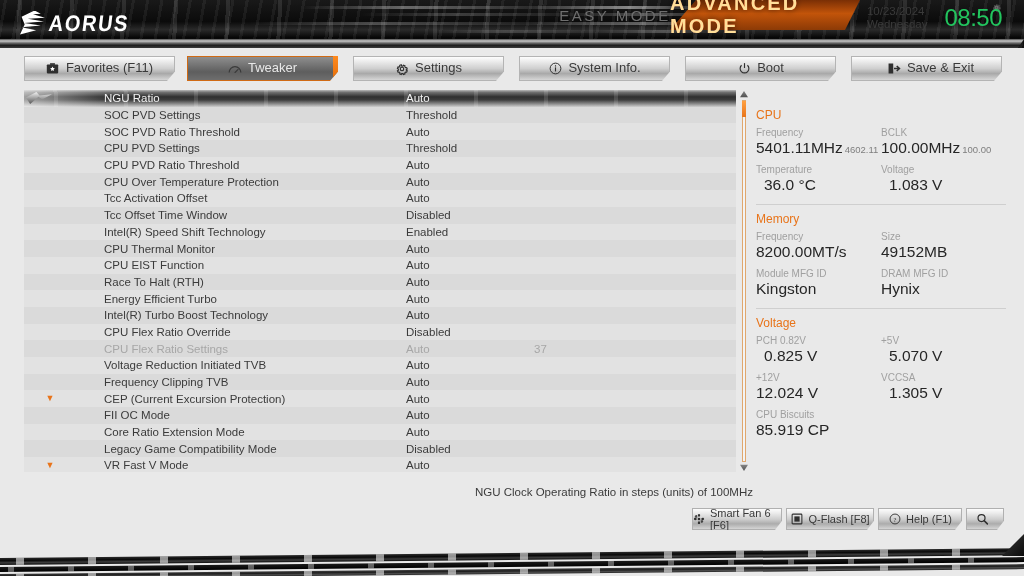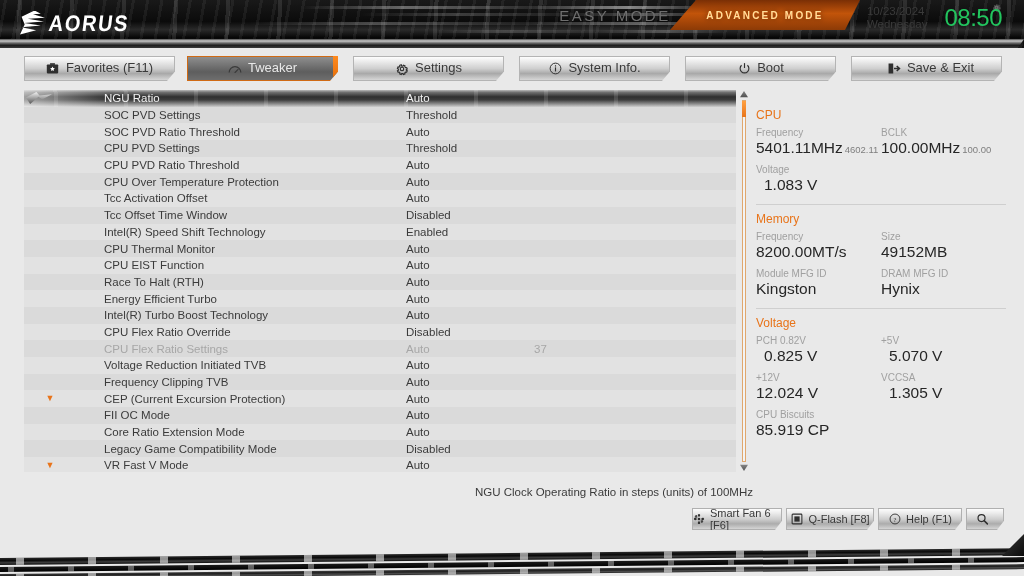--- a/index.html
+++ b/index.html
@@ -61,21 +61,21 @@
     color: #6e6e6e; font-size: 15px; letter-spacing: 2.5px;
     display: flex; align-items: center; justify-content: center;
   }
   .mode-adv-wrap {
     position: absolute; left: 670px; top: 0px; width: 190px; height: 30px;
     background: linear-gradient(180deg,#7a2f05 0%, #c2540a 45%, #8c3a06 100%);
     clip-path: polygon(26px 0, 190px 0, 175px 100%, 0 100%);
   }
   .mode-adv {
     position: absolute; left: 670px; top: 0px; width: 190px; height: 30px;
-    color: #ff7a18; font-size: 10px; letter-spacing: 2.2px; font-weight: bold;
+    color: #ff7a18; font-size: 20px; letter-spacing: 2.2px; font-weight: bold;
     display: flex; align-items: center; justify-content: center;
     text-shadow: 0 0 6px rgba(0,0,0,.6);
   }
   .mode-adv span { filter: brightness(1.25); color:#ffb27a; }
 
   .datetime {
     position: absolute; right: 22px; top: 5px;
     display: flex; align-items: flex-end; gap: 5px; color: #2b2b2b;
   }
   .dt-left { text-align: left; line-height: 1.12; }
@@ -440,20 +440,24 @@
           <div class="plabel">Frequency</div>
           <div class="pvalue">
             <span>5401.11MHz</span><span class="sub">4602.11</span>
           </div>
         </div>
         <div class="pcell">
           <div class="plabel">BCLK</div>
           <div class="pvalue">
             <span>100.00MHz</span><span class="sub">100.00</span>
           </div>
+        </div>
+        <div class="pcell">
+          <div class="plabel">Temperature</div>
+          <div class="pvalue indent">36.0 °C</div>
         </div>
         <div class="pcell">
           <div class="plabel">Voltage</div>
           <div class="pvalue indent">1.083 V</div>
         </div>
       </div>
     </div>
 
     <div class="pdiv"></div>
 

